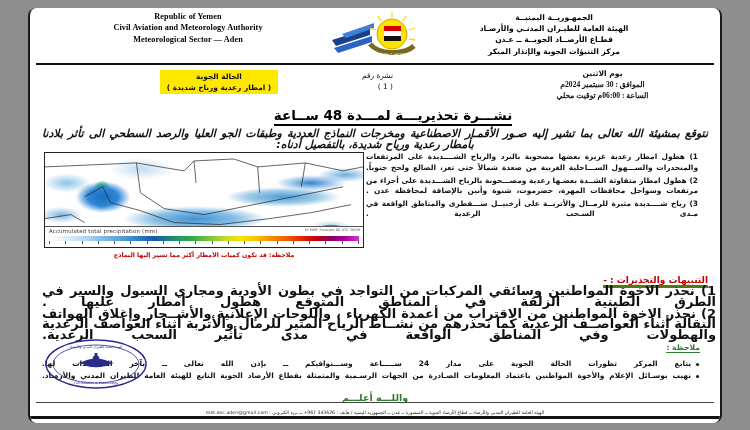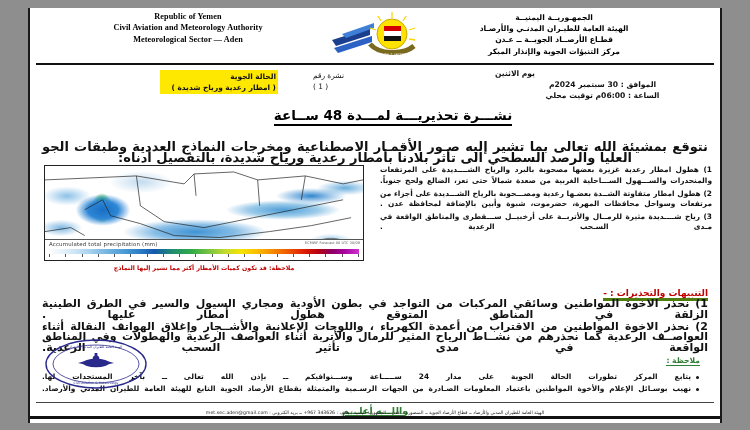--- a/index.html
+++ b/index.html
@@ -11,20 +11,21 @@
   #page{
     position:relative;width:750px;height:430px;background:#8e8e8e;
     box-sizing:border-box;
   }
   
   #sheet{
     position:absolute;left:28px;top:8px;width:694px;height:415px;
     background:#ffffff;box-sizing:border-box;
     border-left:2px solid #1a1a1a;border-right:2px solid #1a1a1a;
     overflow:hidden;
+    border-radius:8px;
   }
   .dark-edge-l{position:absolute;left:0;top:0;width:28px;height:430px;background:#8e8e8e;}
   .dark-edge-r{position:absolute;right:0;top:0;width:28px;height:430px;background:#8e8e8e;}
 
   
   .hdr{position:relative;height:58px;}
   .hdr-en{
     position:absolute;left:8px;top:3px;width:300px;text-align:center;
     font-family:"Liberation Serif","DejaVu Serif",serif;
     font-weight:bold;font-size:8.2px;line-height:11.4px;color:#000;
@@ -35,47 +36,47 @@
     direction:rtl;font-weight:bold;font-size:7.6px;line-height:11.2px;color:#000;
     letter-spacing:.6px;
   }
   .logo{position:absolute;left:300px;top:2px;width:92px;height:52px;}
   .rule-top{position:absolute;left:6px;right:6px;top:55px;height:2px;background:#111;}
 
   
   .meta{position:relative;height:40px;}
   .yellow-box{
     position:absolute;left:130px;top:4px;width:118px;
-    background:#ffe800;color:#111;direction:rtl;
+    background:#ffe800;color:#111;direction:rtl;text-align:center;
     font-size:7.4px;line-height:11px;font-weight:bold;padding:1px 2px;
     box-sizing:border-box;
   }
   .bul-num{
-    position:absolute;left:283px;top:4px;width:80px;text-align:left;
+    position:absolute;left:283px;top:4px;width:80px;text-align:right;
     direction:rtl;font-size:7.4px;line-height:11px;color:#111;
   }
   .date-blk{
     position:absolute;right:10px;top:2px;width:215px;direction:rtl;
     font-size:7.6px;line-height:11px;color:#111;text-align:center;font-weight:bold;
   }
-  .date-blk .dayline{text-align:left;}
-  .date-blk .kv{text-align:center;white-space:nowrap;}
+  .date-blk .dayline{text-align:center;}
+  .date-blk .kv{text-align:center;white-space:nowrap;font-family:Liberation Serif, serif;}
 
   
   .main-title{
     text-align:center;direction:rtl;font-weight:bold;font-size:13.5px;
     color:#000;margin-top:1px;letter-spacing:1.2px;
   }
   .main-title span{border-bottom:2px solid #000;padding-bottom:1px;margin-left:36px;}
 
   
   .intro{
     direction:rtl;text-align:justify;text-align-last:center;
-    font-size:13px;line-height:11.2px;color:#111;
-    margin:18px 12px 2px 12px;font-weight:bold;
+    font-size:11px;line-height:11.2px;color:#111;
+    margin:5px 12px 2px 12px;font-weight:bold;font-style:italic;
   }
 
   
   .body-row{position:relative;height:122px;margin-top:2px;}
   .map-wrap{
     position:absolute;left:14px;top:0;width:320px;
   }
   .map-box{
     width:320px;height:96px;border:1px solid #222;box-sizing:border-box;
     position:relative;overflow:hidden;background:#ffffff;
@@ -126,37 +127,37 @@
   }
   .cticks i{
     display:block;width:1px;height:3px;background:#555;
   }
   .map-note{
     direction:rtl;text-align:center;color:#c00000;font-size:6.2px;
     font-weight:bold;margin-top:3px;
   }
 
   .list-col{
-    position:absolute;right:8px;top:0;width:332px;direction:rtl;
+    position:absolute;right:22px;top:0;width:332px;direction:rtl;
   }
   .li{
     font-size:7.4px;line-height:10.6px;color:#111;font-weight:bold;
     text-align:justify;text-align-last:justify;margin-bottom:2px;
   }
   .li b.num{font-weight:bold;}
 
   
   .sec-head-red{
     direction:rtl;color:#c00000;font-weight:bold;font-size:9px;
     margin:1px 12px 1px 12px;text-decoration:none;
   }
   .sec-head-red span{border-bottom:3px solid #4d7c0f;}
   .warn-li{
-    direction:rtl;font-size:11px;line-height:10.6px;color:#111;font-weight:bold;
-    text-align:justify;text-align-last:justify;margin:0 12px 1px 12px;
+    direction:rtl;font-size:13px;line-height:10.6px;color:#111;font-weight:bold;
+    text-align:justify;text-align-last:justify;margin:0 4px 1px 12px;
   }
 
   
   .sec-head-green{
     direction:rtl;color:#2e7d32;font-weight:bold;font-size:7.6px;
     margin:3px 20px 1px 12px;
   }
   .sec-head-green span{border-bottom:1px solid #2e7d32;}
   .bullets{direction:rtl;margin:7px 20px 0 12px;padding:0;list-style:none;}
   .bullets li{

